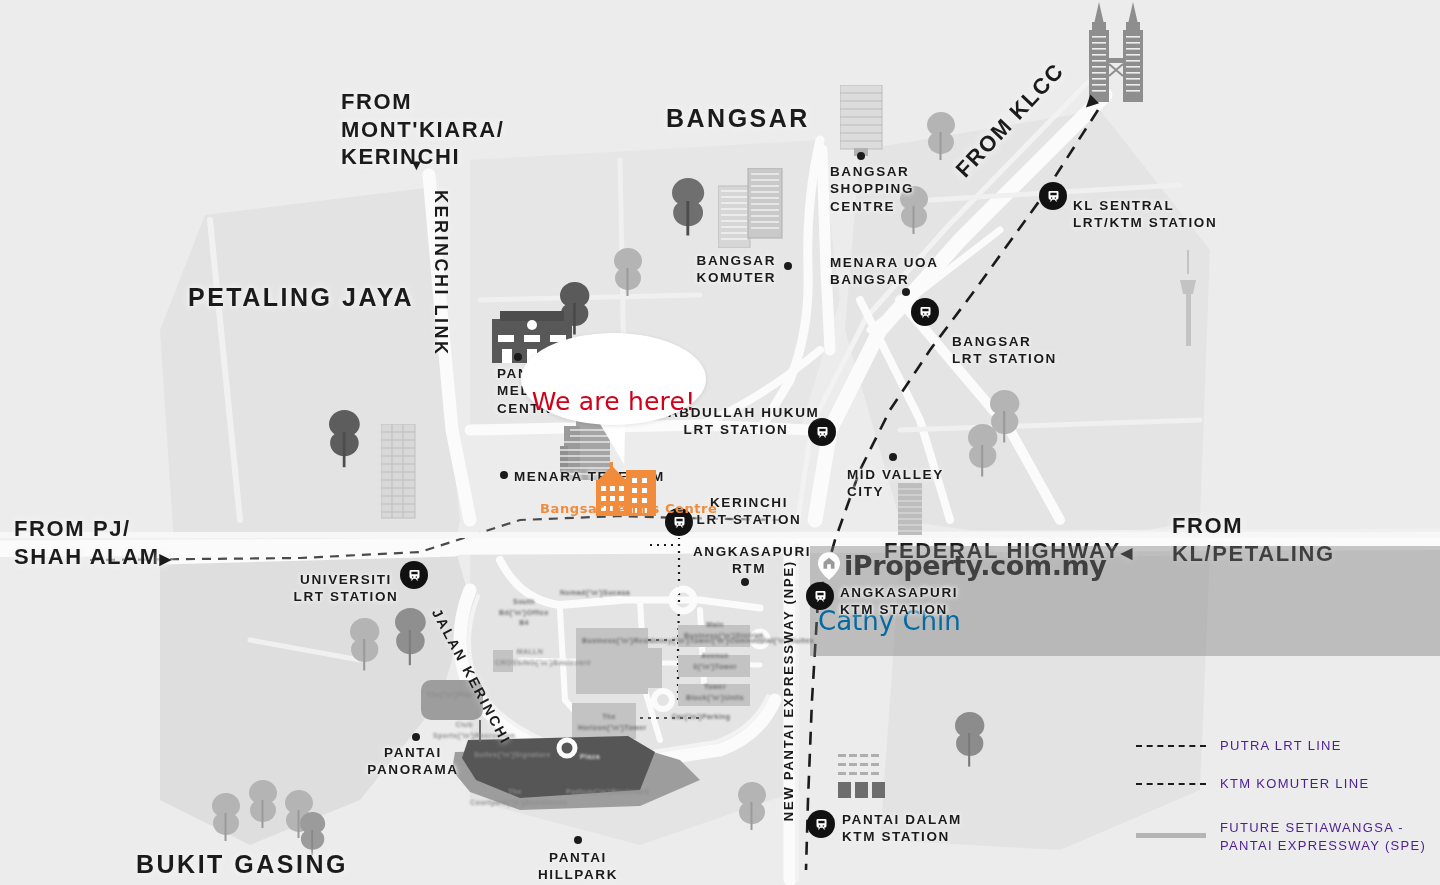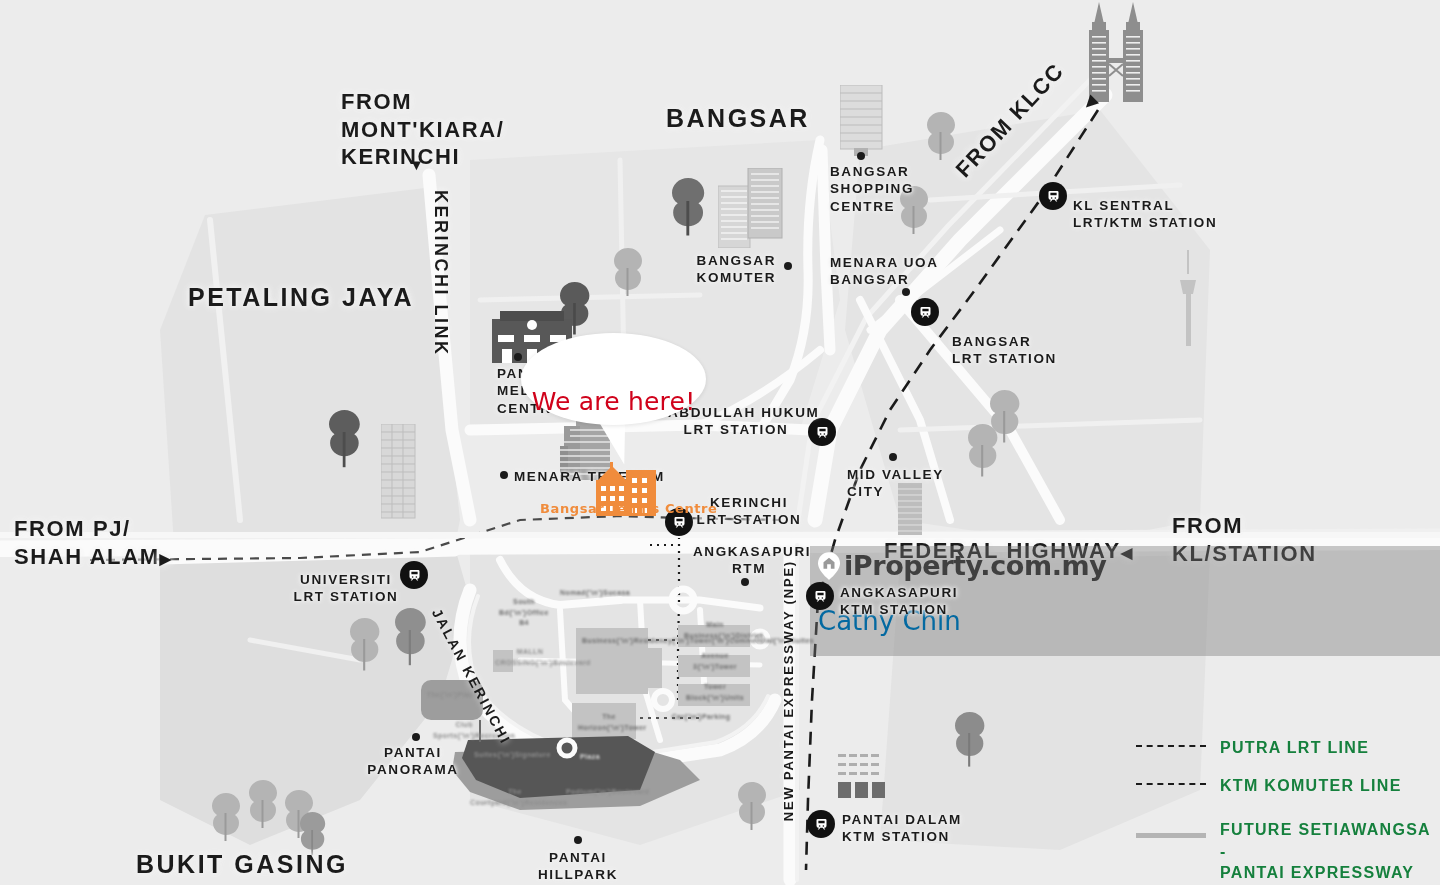--- a/index.html
+++ b/index.html
@@ -31,21 +31,21 @@
     border-left:26px solid transparent;border-right:10px solid transparent;border-top:62px solid #fff;transform:rotate(-8deg);}
 
   
   #orange-bld{position:absolute;left:596px;top:462px;z-index:42;}
   #orange-label{position:absolute;left:540px;top:501px;color:#f08c3c;font-size:13px;font-weight:700;letter-spacing:.6px;z-index:42;white-space:nowrap;font-family:"DejaVu Sans",sans-serif;filter:blur(.5px);}
 
   
   #legend{position:absolute;left:1136px;top:735px;width:300px;z-index:45;}
   .lg-row{position:relative;height:38px;}
   .lg-key{position:absolute;left:0;top:10px;width:70px;}
-  .lg-txt{position:absolute;left:84px;top:2px;font-size:16px;font-weight:700;letter-spacing:1.3px;color:#15803d;line-height:1.35;}
+  .lg-txt{position:absolute;left:84px;top:2px;font-size:13px;font-weight:400;letter-spacing:1.3px;color:#4c1d95;line-height:1.35;}
 
   
   #wm-bar{position:absolute;left:810px;top:546px;width:630px;height:110px;background:rgba(120,120,120,.40);z-index:60;}
   #wm-logo{position:absolute;left:818px;top:550px;display:flex;align-items:center;z-index:61;}
   #wm-logo .pin{width:22px;height:28px;margin-right:4px;}
   #wm-logo .txt{color:#404040;font-size:27px;font-weight:700;letter-spacing:-.4px;font-family:"DejaVu Sans",sans-serif;}
   #wm-name{position:absolute;left:818px;top:606px;color:#0369a1;font-size:26px;font-weight:400;z-index:61;font-family:"DejaVu Sans",sans-serif;}
 
   .blurtxt{position:absolute;color:#6d6d6d;font-size:7px;font-weight:700;letter-spacing:.4px;filter:blur(1.1px);line-height:1.5;text-align:center;white-space:pre-line;}
   .blurtxt.lt{color:#8d8d8d;}
@@ -477,21 +477,21 @@
     <div>FROM PJ/</div>
     <div style="display:inline-block">SHAH ALAM</div><span style="font-size:15px;">▶</span>
   </div>
 
   <div class="lbl dir" style="left:884px;top:537px">
     <span>FEDERAL HIGHWAY</span><span style="font-size:15px;">◀</span>
   </div>
 
   <div class="lbl dir" style="left:1172px;top:512px">
     <div>FROM</div>
-    <div>KL/STATION</div>
+    <div>KL/PETALING</div>
   </div>
 
   <div class="lbl" style="left:430px;top:190px;font-size:18px;letter-spacing:2.5px;writing-mode:vertical-rl;text-shadow:0 0 6px #fafafa;">KERINCHI LINK</div>
   <div class="lbl" style="left:443px;top:606px;font-size:14px;letter-spacing:2.4px;transform:rotate(62deg);transform-origin:left top;text-shadow:0 0 6px #fafafa;">JALAN KERINCHI</div>
   <div class="lbl" style="left:781px;top:560px;font-size:13px;letter-spacing:1.8px;writing-mode:vertical-rl;transform:rotate(180deg);text-shadow:0 0 6px #fafafa;">NEW PANTAI EXPRESSWAY (NPE)</div>
 
   <div class="dot" style="left:857px;top:152px"></div>
   <div class="lbl poi" style="left:830px;top:163px">
     <div>BANGSAR</div>
     <div>SHOPPING</div>

